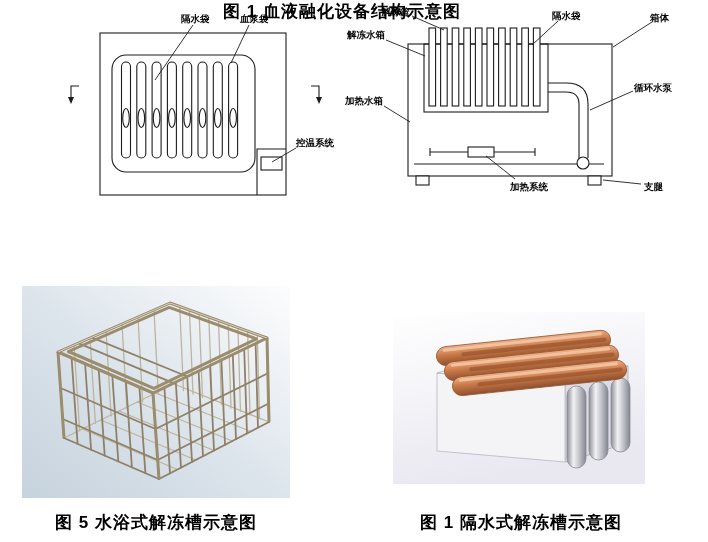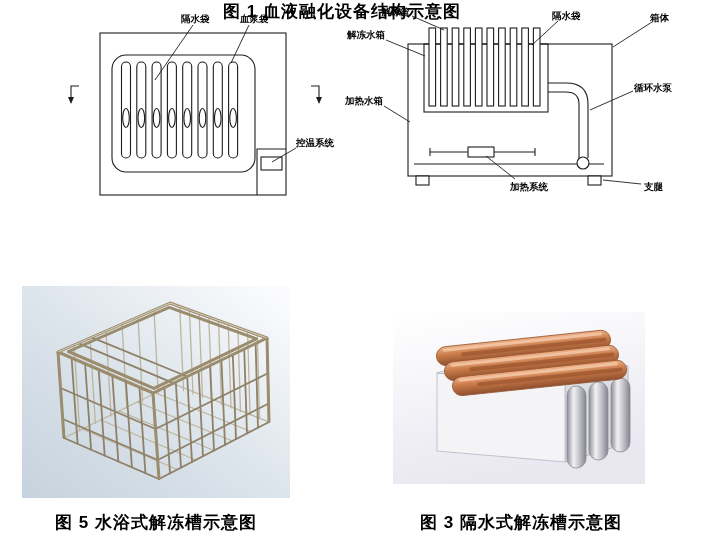--- a/index.html
+++ b/index.html
@@ -215,15 +215,15 @@
       <g transform="translate(146,66) rotate(-6)">
         <rect x="-87" y="-9.5" width="175" height="19" rx="9.5" fill="url(#copper)" stroke="#96552e" stroke-width="0.8"></rect>
         <rect x="-62" y="-2" width="146" height="4" rx="2" fill="#8e4a28" opacity="0.55"></rect>
         <rect x="-80" y="-7.5" width="160" height="3" rx="1.5" fill="#f8d2b4" opacity="0.7"></rect>
       </g>
     </g>
   </svg>
 
   <div class="abs caption" style="left:22px;top:511px;width:268px;">图 5  水浴式解冻槽示意图</div>
 
-  <div class="abs caption" style="left:390px;top:511px;width:262px;">图 3  隔水式解冻槽示意图</div>
+  <div class="abs caption" style="left:390px;top:511px;width:262px;">图 1  隔水式解冻槽示意图</div>
 
 </div>
 
 </body></html>

